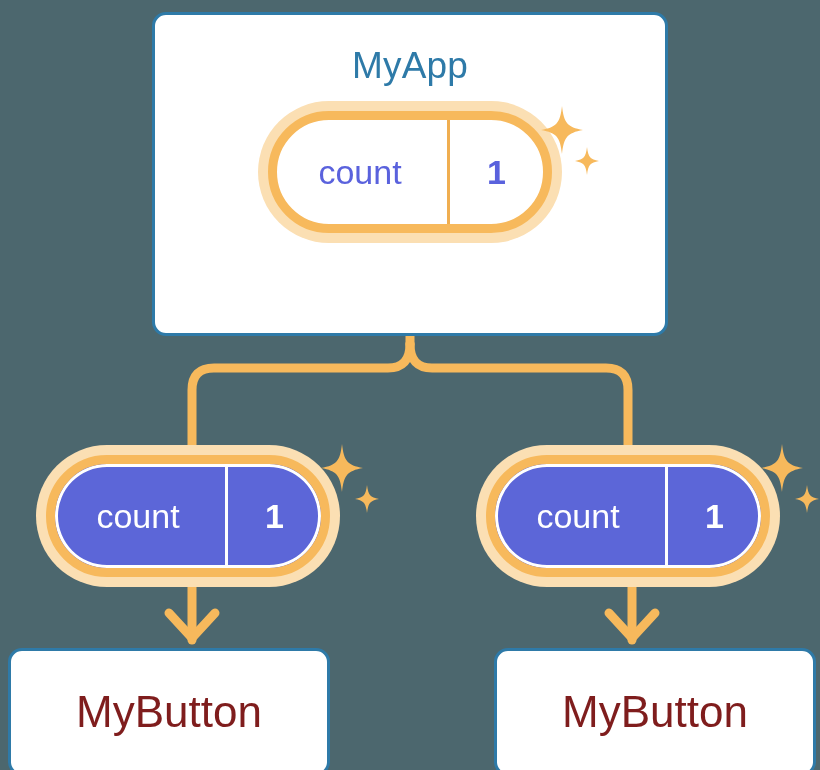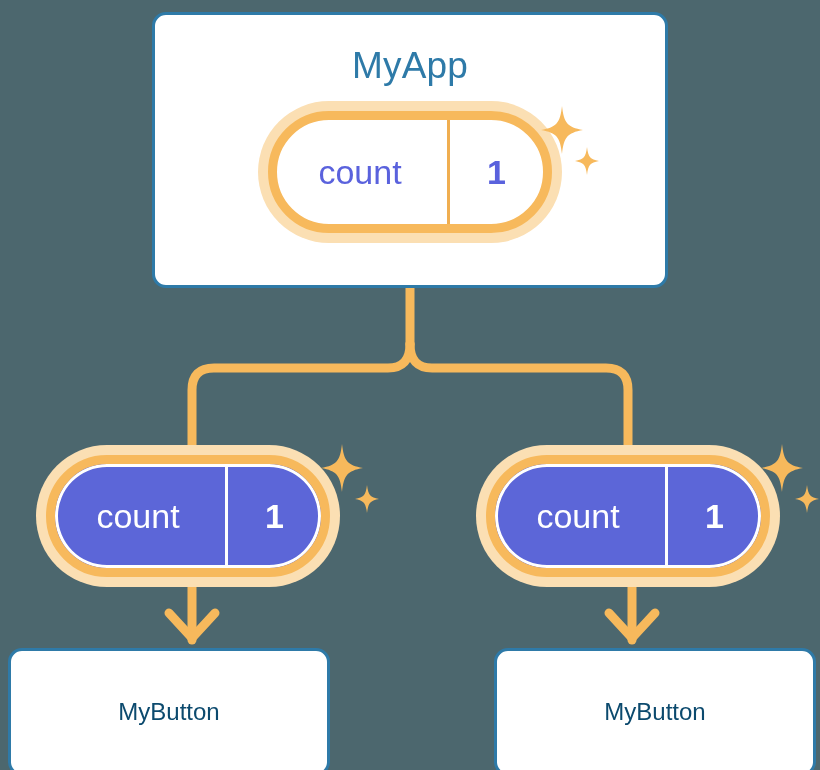--- a/index.html
+++ b/index.html
@@ -35,21 +35,21 @@
     border: 3px solid #2e7aa8;
     border-radius: 14px;
     display: flex;
     flex-direction: column;
     align-items: center;
   }
   .card-root {
     left: 152px;
     top: 12px;
     width: 516px;
-    height: 276px;
+    height: 324px;
   }
   .card-title {
     margin-top: 32px;
     font-size: 37px;
     color: #2e7aa8;
     letter-spacing: 0.2px;
     font-weight: 400;
     line-height: 1;
   }
 
@@ -58,22 +58,22 @@
     position: absolute;
     box-sizing: border-box;
     background: #ffffff;
     border: 3px solid #2e7aa8;
     border-radius: 14px;
     display: flex;
     align-items: center;
     justify-content: center;
   }
   .leaf-label {
-    font-size: 24px;
-    color: #0c4a6e;
+    font-size: 44px;
+    color: #7f1d1d;
     font-weight: 400;
     line-height: 1;
   }
   .leaf-left {
     left: 8px;
     top: 648px;
     width: 322px;
     height: 128px;
   }
   .leaf-right {

